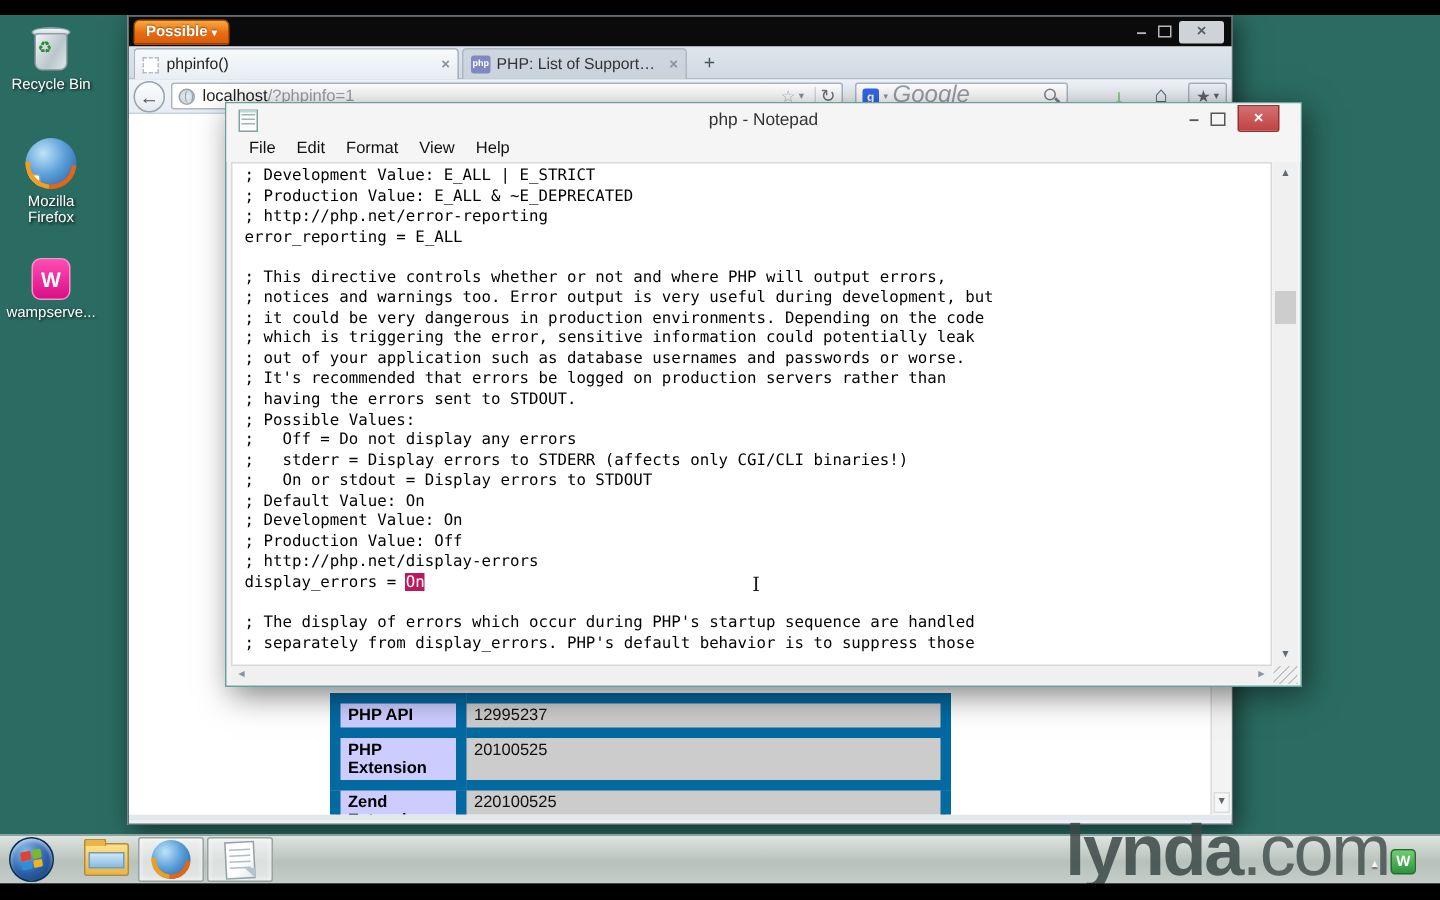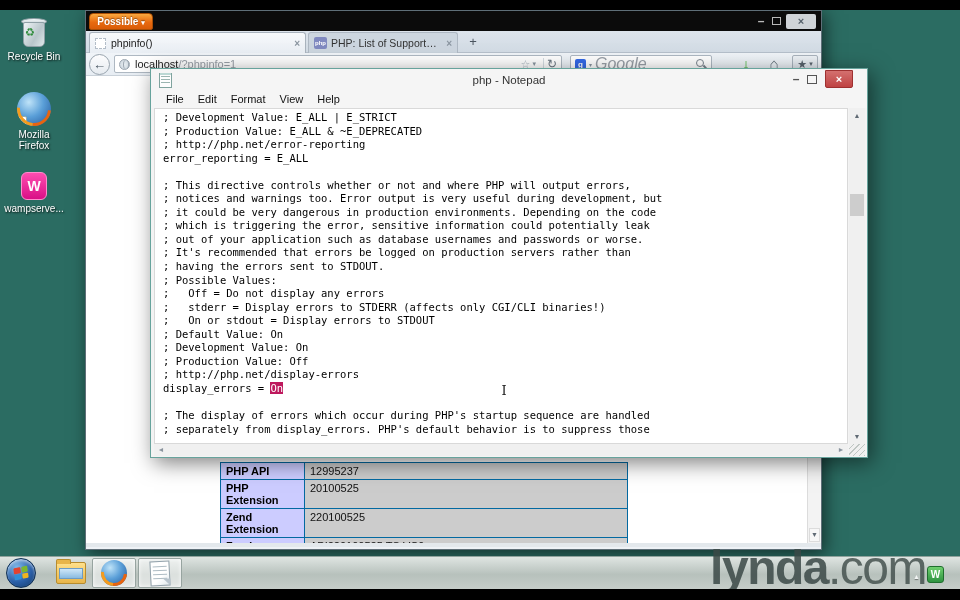--- a/index.html
+++ b/index.html
@@ -70,21 +70,21 @@
   #dl-btn { left:650px; color:#2fae1f; font-weight:bold; }
   #home-btn { left:678px; color:#5a6670; font-size:15px; }
   .bm-btn { position:absolute; left:706px; top:2px; width:26px; height:18px; background:linear-gradient(#eef2f6,#dbe2e9); border:1px solid #a9b3bd; border-radius:2px; display:flex; align-items:center; justify-content:center; color:#5a646e; }
   .bm-btn .star { font-size:11px; }
   .bm-btn .caret { font-size:7px; margin-left:2px; }
 
   .ff-content { position:relative; height:467px; background:#fff; overflow:hidden; }
   .ff-bottomframe { height:4px; background:#e3e8ec; }
 
   table.phpinfo { position:absolute; left:134px; top:386px; border-collapse:collapse; font-size:11px; }
-  table.phpinfo td { border:1px solid #0369a1; padding:2px 5px; vertical-align:top;margin-left:16px; }
+  table.phpinfo td { border:7px solid #0369a1; padding:2px 5px; vertical-align:top;margin-left:16px; }
   td.pi-label { background:#ccccff; font-weight:bold; width:84px; color:#000; }
   td.pi-value { background:#cccccc; width:323px; color:#111; }
 
   .ff-vscroll { position:absolute; right:0; top:0; bottom:0; width:14px; background:#f3f3f3; border-left:1px solid #dcdcdc; }
   .ff-vscroll .arr-down { position:absolute; bottom:1px; left:1px; right:1px; height:14px; background:#f7f7f7; border:1px solid #dcdcdc; color:#606a74; font-size:7px; text-align:center; line-height:12px; }
 
   
   #np-win { position:absolute; left:150px; top:68px; width:718px; height:390px; background:#f3f3f3; border:1px solid #67a39c; box-shadow:4px 5px 20px rgba(0,0,0,.5); z-index:10; }
   .np-titlebar { position:relative; height:23px; background:#f5f5f5; text-align:center; font-size:11.5px; color:#333; line-height:23px; }
   .np-icon { position:absolute; left:8px; top:4px; width:13px; height:15px; background:#fdfdfd; border:1px solid #7fa39e; }

